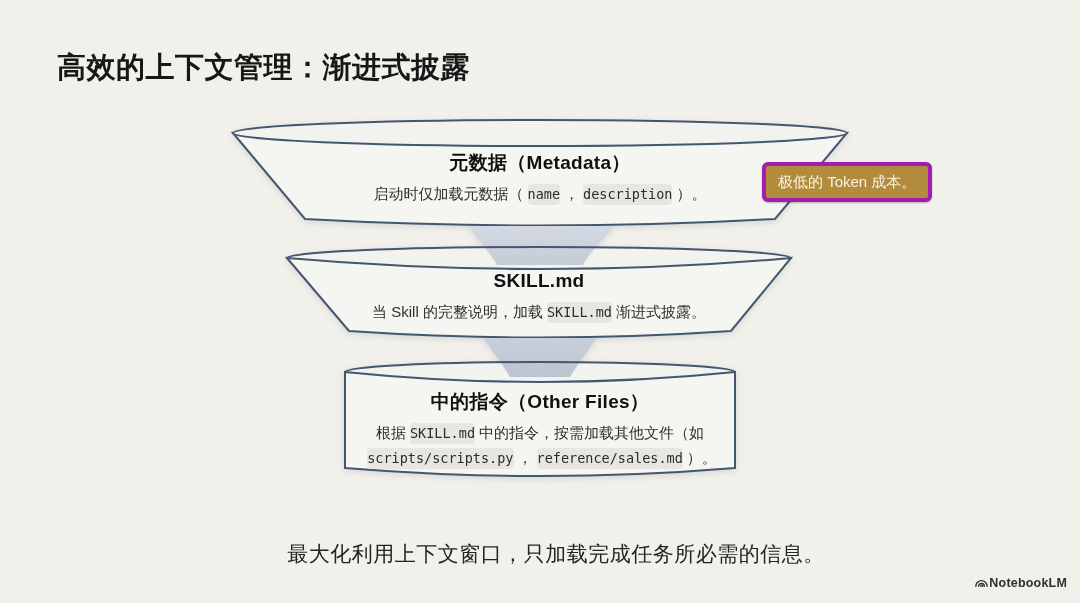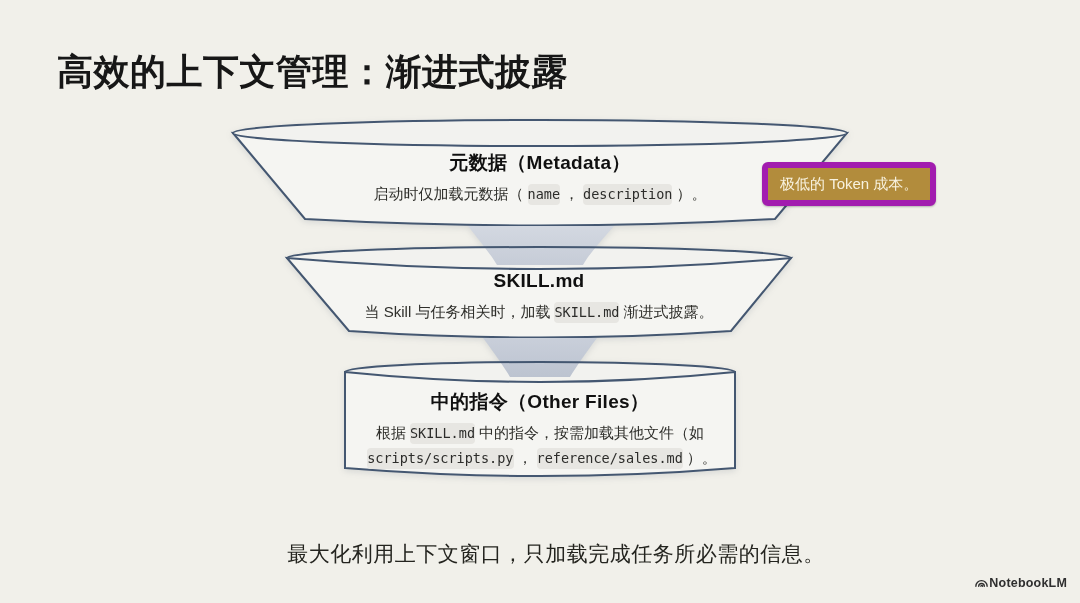--- a/index.html
+++ b/index.html
@@ -11,21 +11,21 @@
     height: 603px;
     background: #f1f0ea;
     overflow: hidden;
   }
 
   .slide-title {
     position: absolute;
     left: 57px;
     top: 48px;
     margin: 0;
-    font-size: 36px;
+    font-size: 29px;
     font-weight: 800;
     letter-spacing: 0.5px;
     color: #171717;
   }
 
   .funnel-svg {
     position: absolute;
     left: 0;
     top: 0;
     filter: drop-shadow(0 2px 3px rgba(60, 70, 90, 0.14));
@@ -68,21 +68,21 @@
     line-height: 21px;
   }
 
   .token-badge {
     position: absolute;
     left: 762px;
     top: 162px;
     height: 22px;
     padding: 5px 12px;
     background: #b28c3c;
-    border: 6px solid #a21caf;
+    border: 4px solid #a21caf;
     border-radius: 6px;
     color: #f8f2df;
     font-size: 15px;
     line-height: 22px;
     white-space: nowrap;
     box-shadow: 0 1px 2px rgba(0,0,0,0.25);
   }
 
   .caption {
     position: absolute;
@@ -148,21 +148,21 @@
 
   <div class="tier-text tier1">
     <div class="tier-heading">元数据（Metadata）</div>
     <div class="tier-desc"><span>启动时仅加载元数据（</span><span class="code">name</span><span>，</span><span class="code">description</span><span>）。</span></div>
   </div>
 
   <div class="token-badge">极低的 Token 成本。</div>
 
   <div class="tier-text tier2">
     <div class="tier-heading">SKILL.md</div>
-    <div class="tier-desc"><span>当 Skill 与任务相关时，加载</span><span class="code">SKILL.md</span><span>渐进式披露。</span></div>
+    <div class="tier-desc"><span>当 Skill 的完整说明，加载</span><span class="code">SKILL.md</span><span>渐进式披露。</span></div>
   </div>
 
   <div class="tier-text tier3">
     <div class="tier-heading">中的指令（Other Files）</div>
     <div class="tier-desc"><span>根据</span><span class="code">SKILL.md</span><span>中的指令，按需加载其他文件（如</span><span class="code">scripts/scripts.py</span><span>，</span><span class="code">reference/sales.md</span><span>）。</span></div>
   </div>
 
   <div class="caption">最大化利用上下文窗口，只加载完成任务所必需的信息。</div>
 
   <div class="brand">

